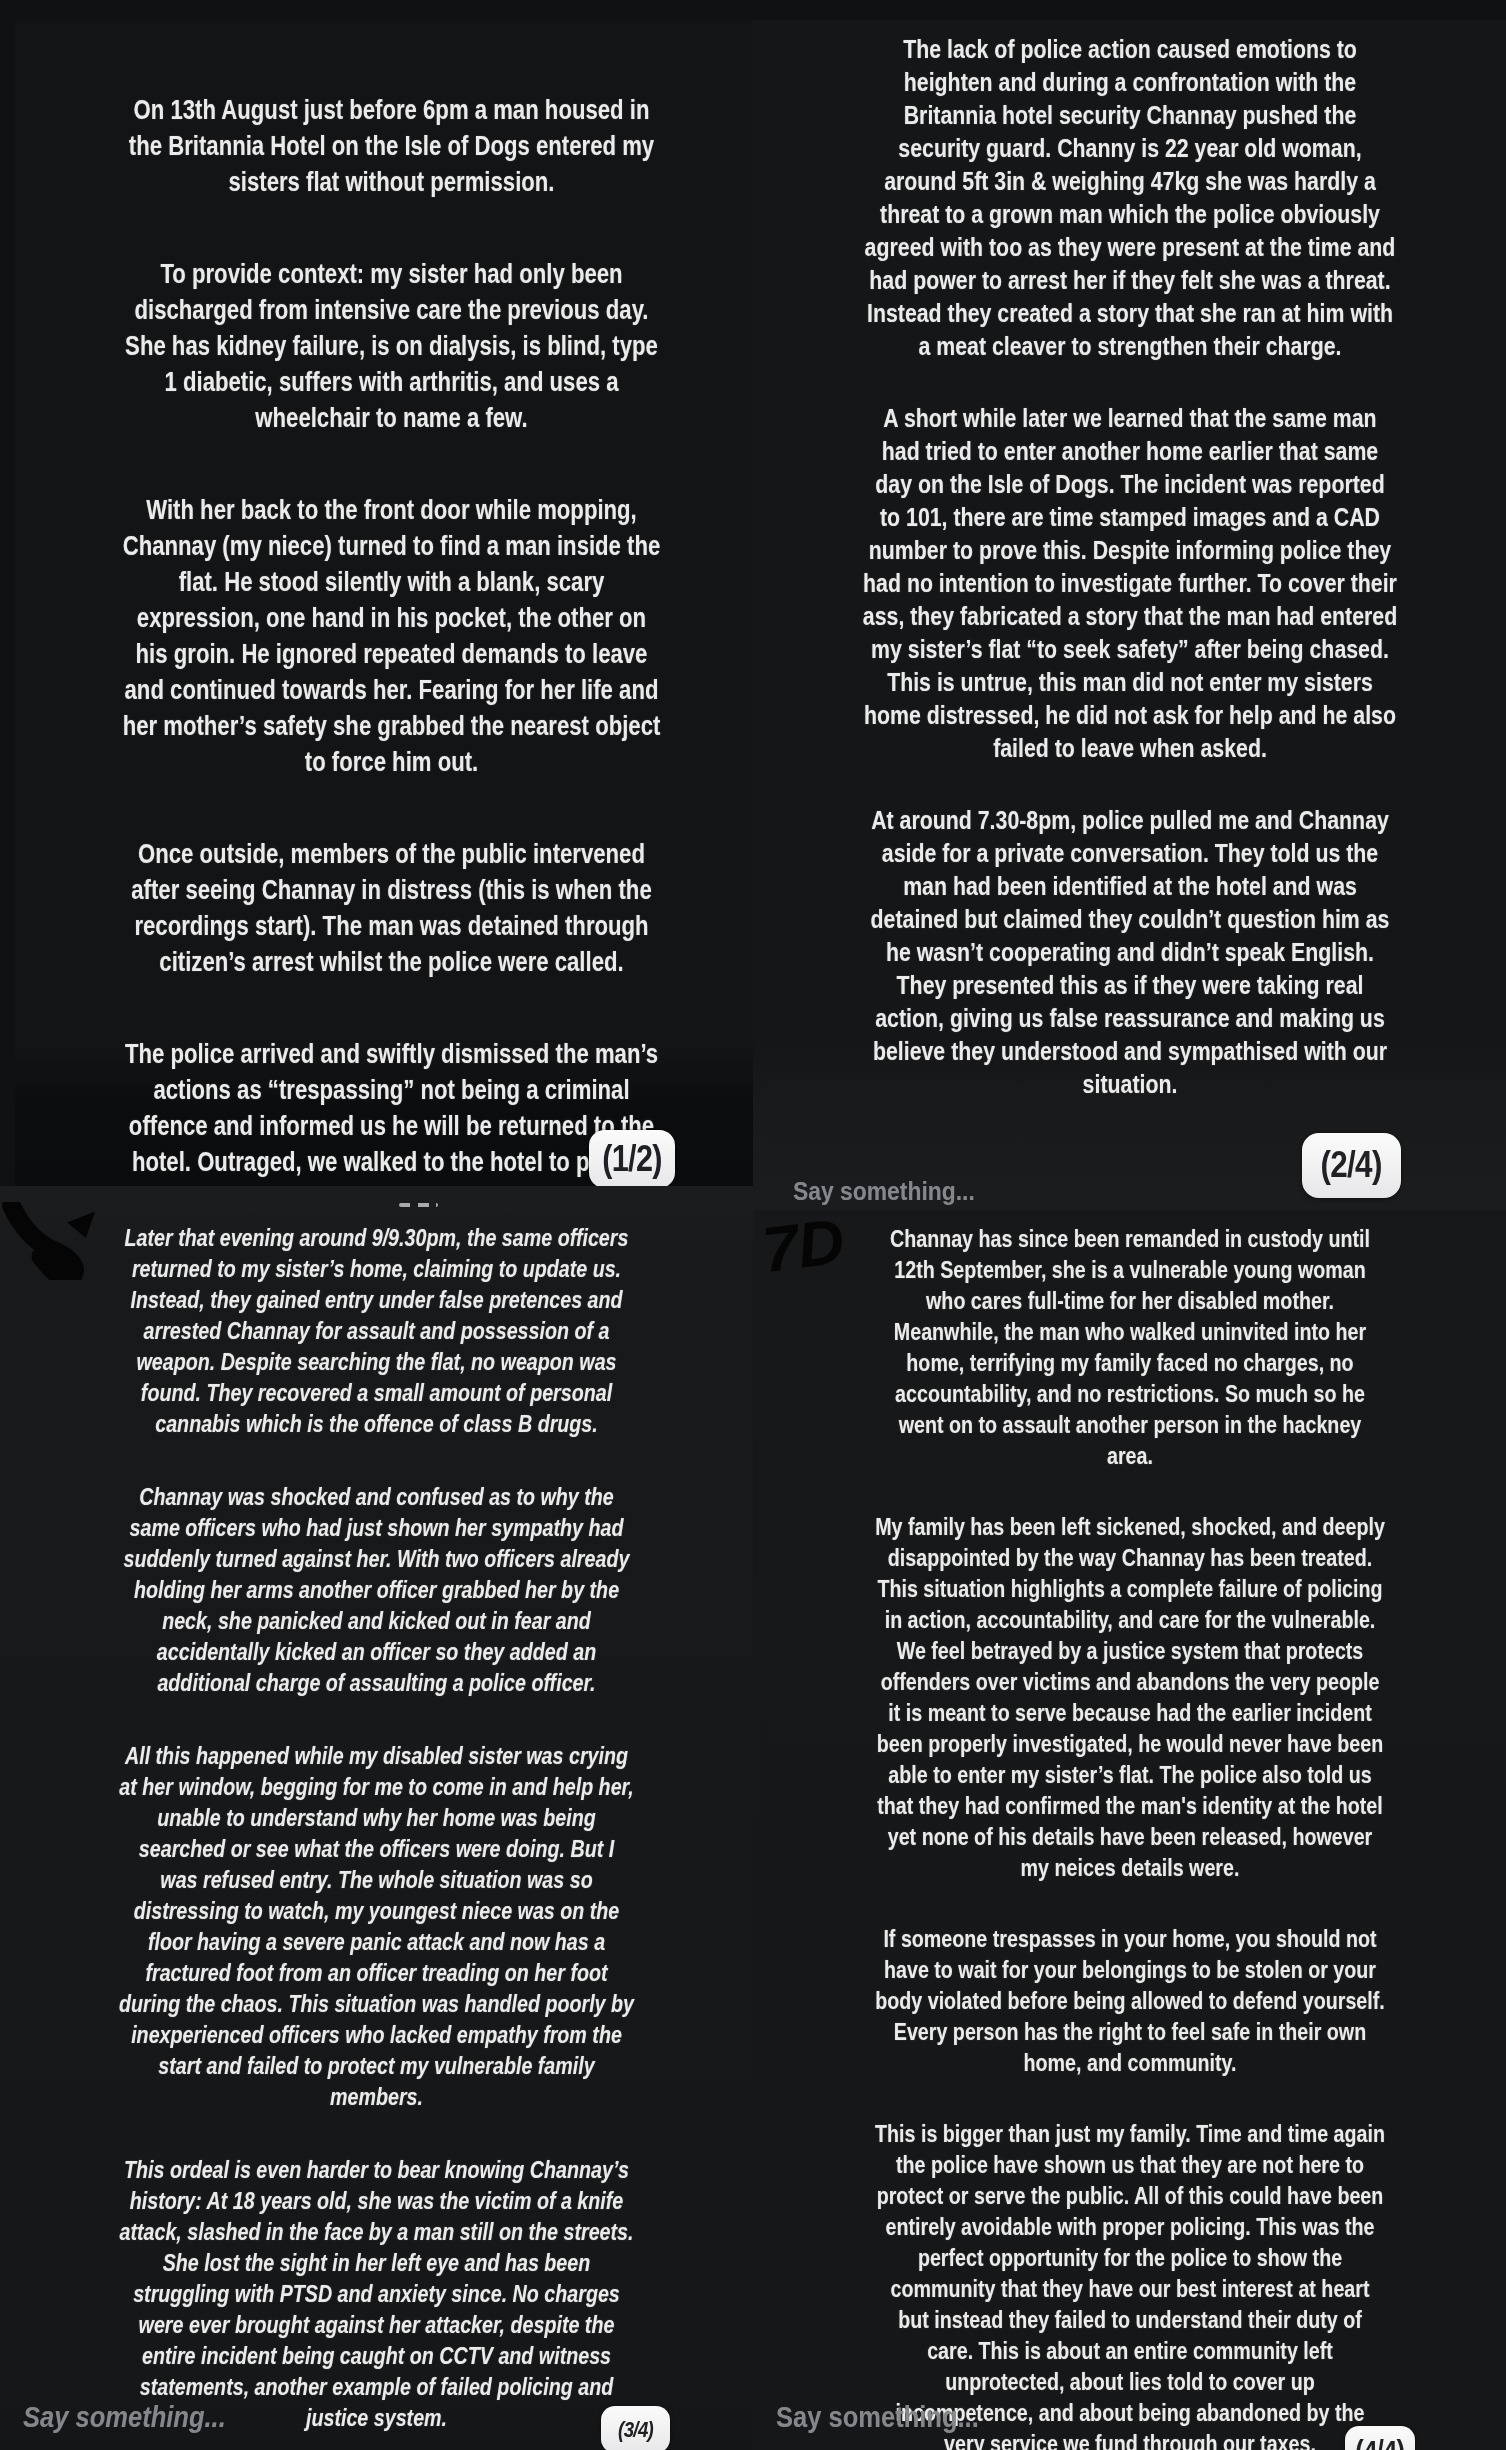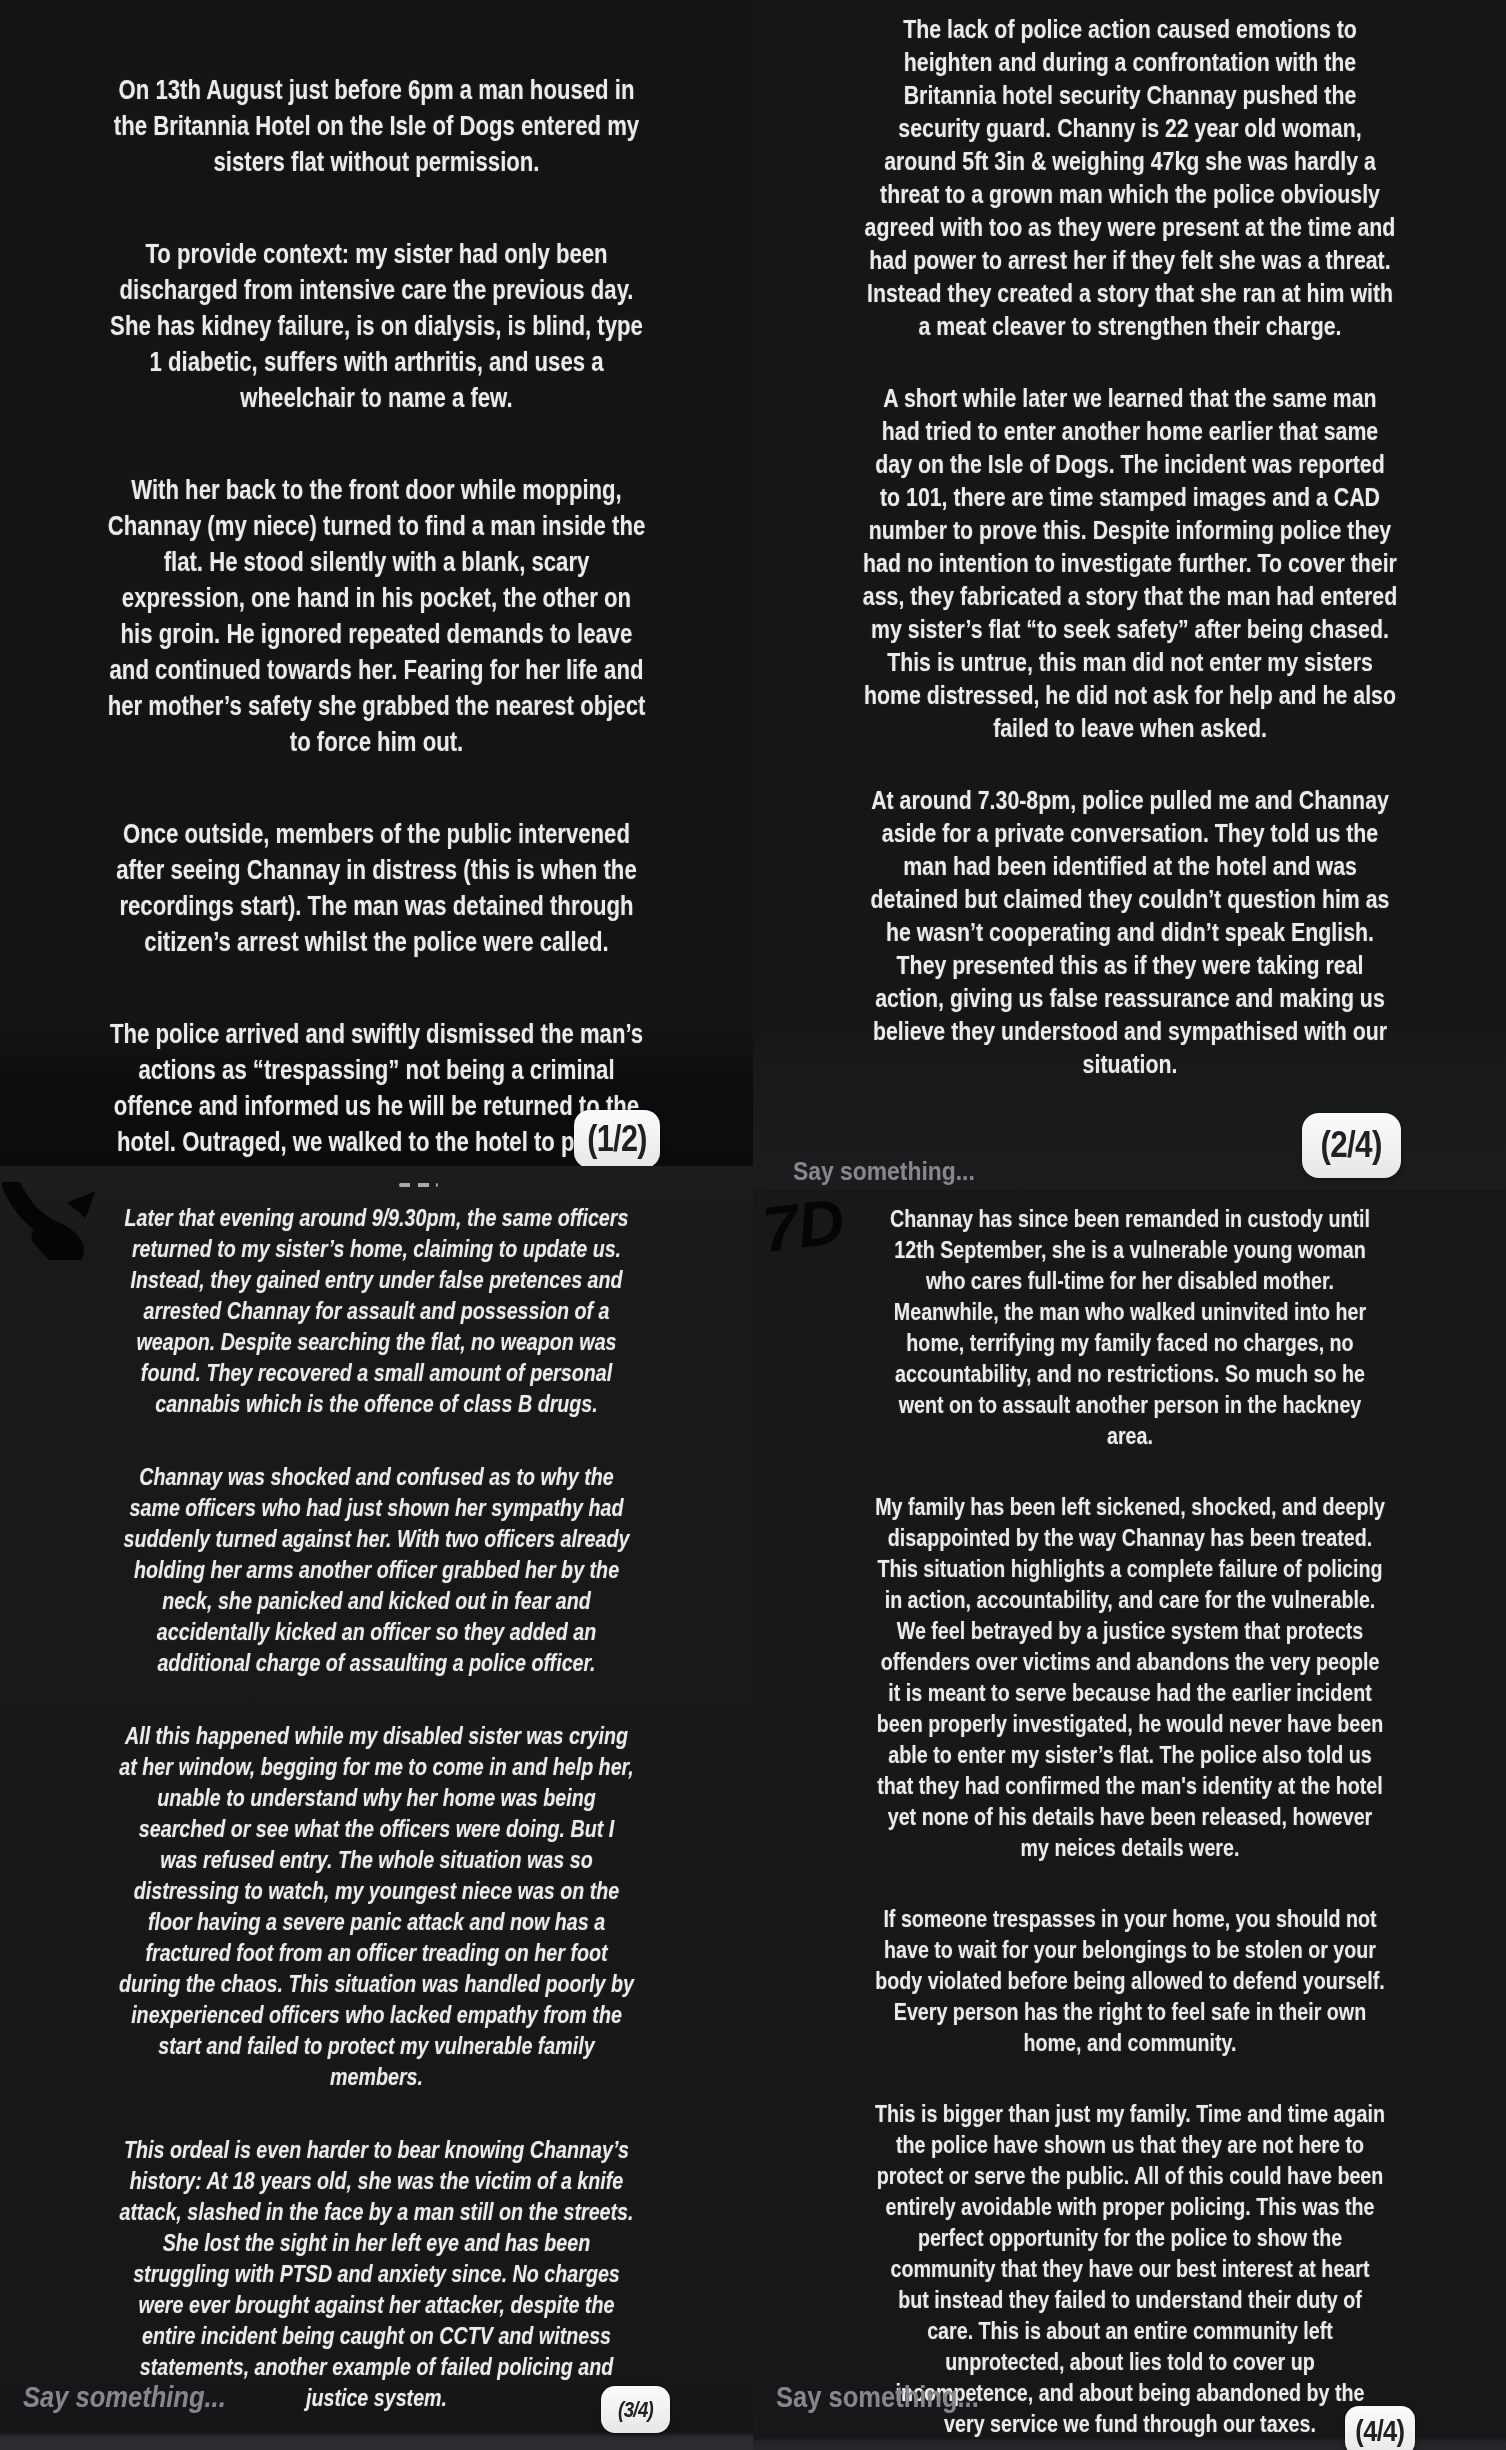--- a/index.html
+++ b/index.html
@@ -1,22 +1,22 @@
 <!DOCTYPE html>
 <html style="font-size:12.5px"><head>
 <meta charset="utf-8">
 <style>
   html,body{margin:0;padding:0;background:#000;}
   #screen{
     position:relative;width:1507px;height:2450px;overflow:hidden;
     font-family:"Liberation Sans","DejaVu Sans",sans-serif;
     background:#101112;
   }
-  .quad{position:absolute;overflow:visible;}
-  #q1{left:0;top:0;width:753px;height:1166px;
+  .quad{position:absolute;overflow:visible;margin-top:20px;}
+  #q1{left:15px;top:0;width:753px;height:1166px;
       background:linear-gradient(180deg,#131416 0%,#131416 88%,#0c0d0f 93%,#0b0c0e 100%);}
   #q2{left:753px;top:0;width:754px;height:1190px;
       background:linear-gradient(180deg,#151618 0%,#151618 86%,#191a1c 92%,#1b1c1e 100%);}
   #q3{left:0;top:1166px;width:753px;height:1284px;
       background:linear-gradient(180deg,#1c1d1f 0%,#18191b 6%,#161719 94%,#141517 98.6%,#2a2b2e 99%,#2c2d30 100%);font-style:italic;}
   #q4{left:753px;top:1190px;width:754px;height:1260px;
       background:linear-gradient(180deg,#171819 0%,#161718 95%,#161718 99%,#232427 99.4%,#25262a 100%);}
 
   .story-col{
     position:absolute;left:0;right:0;text-align:center;color:#ebebeb;font-weight:700;

